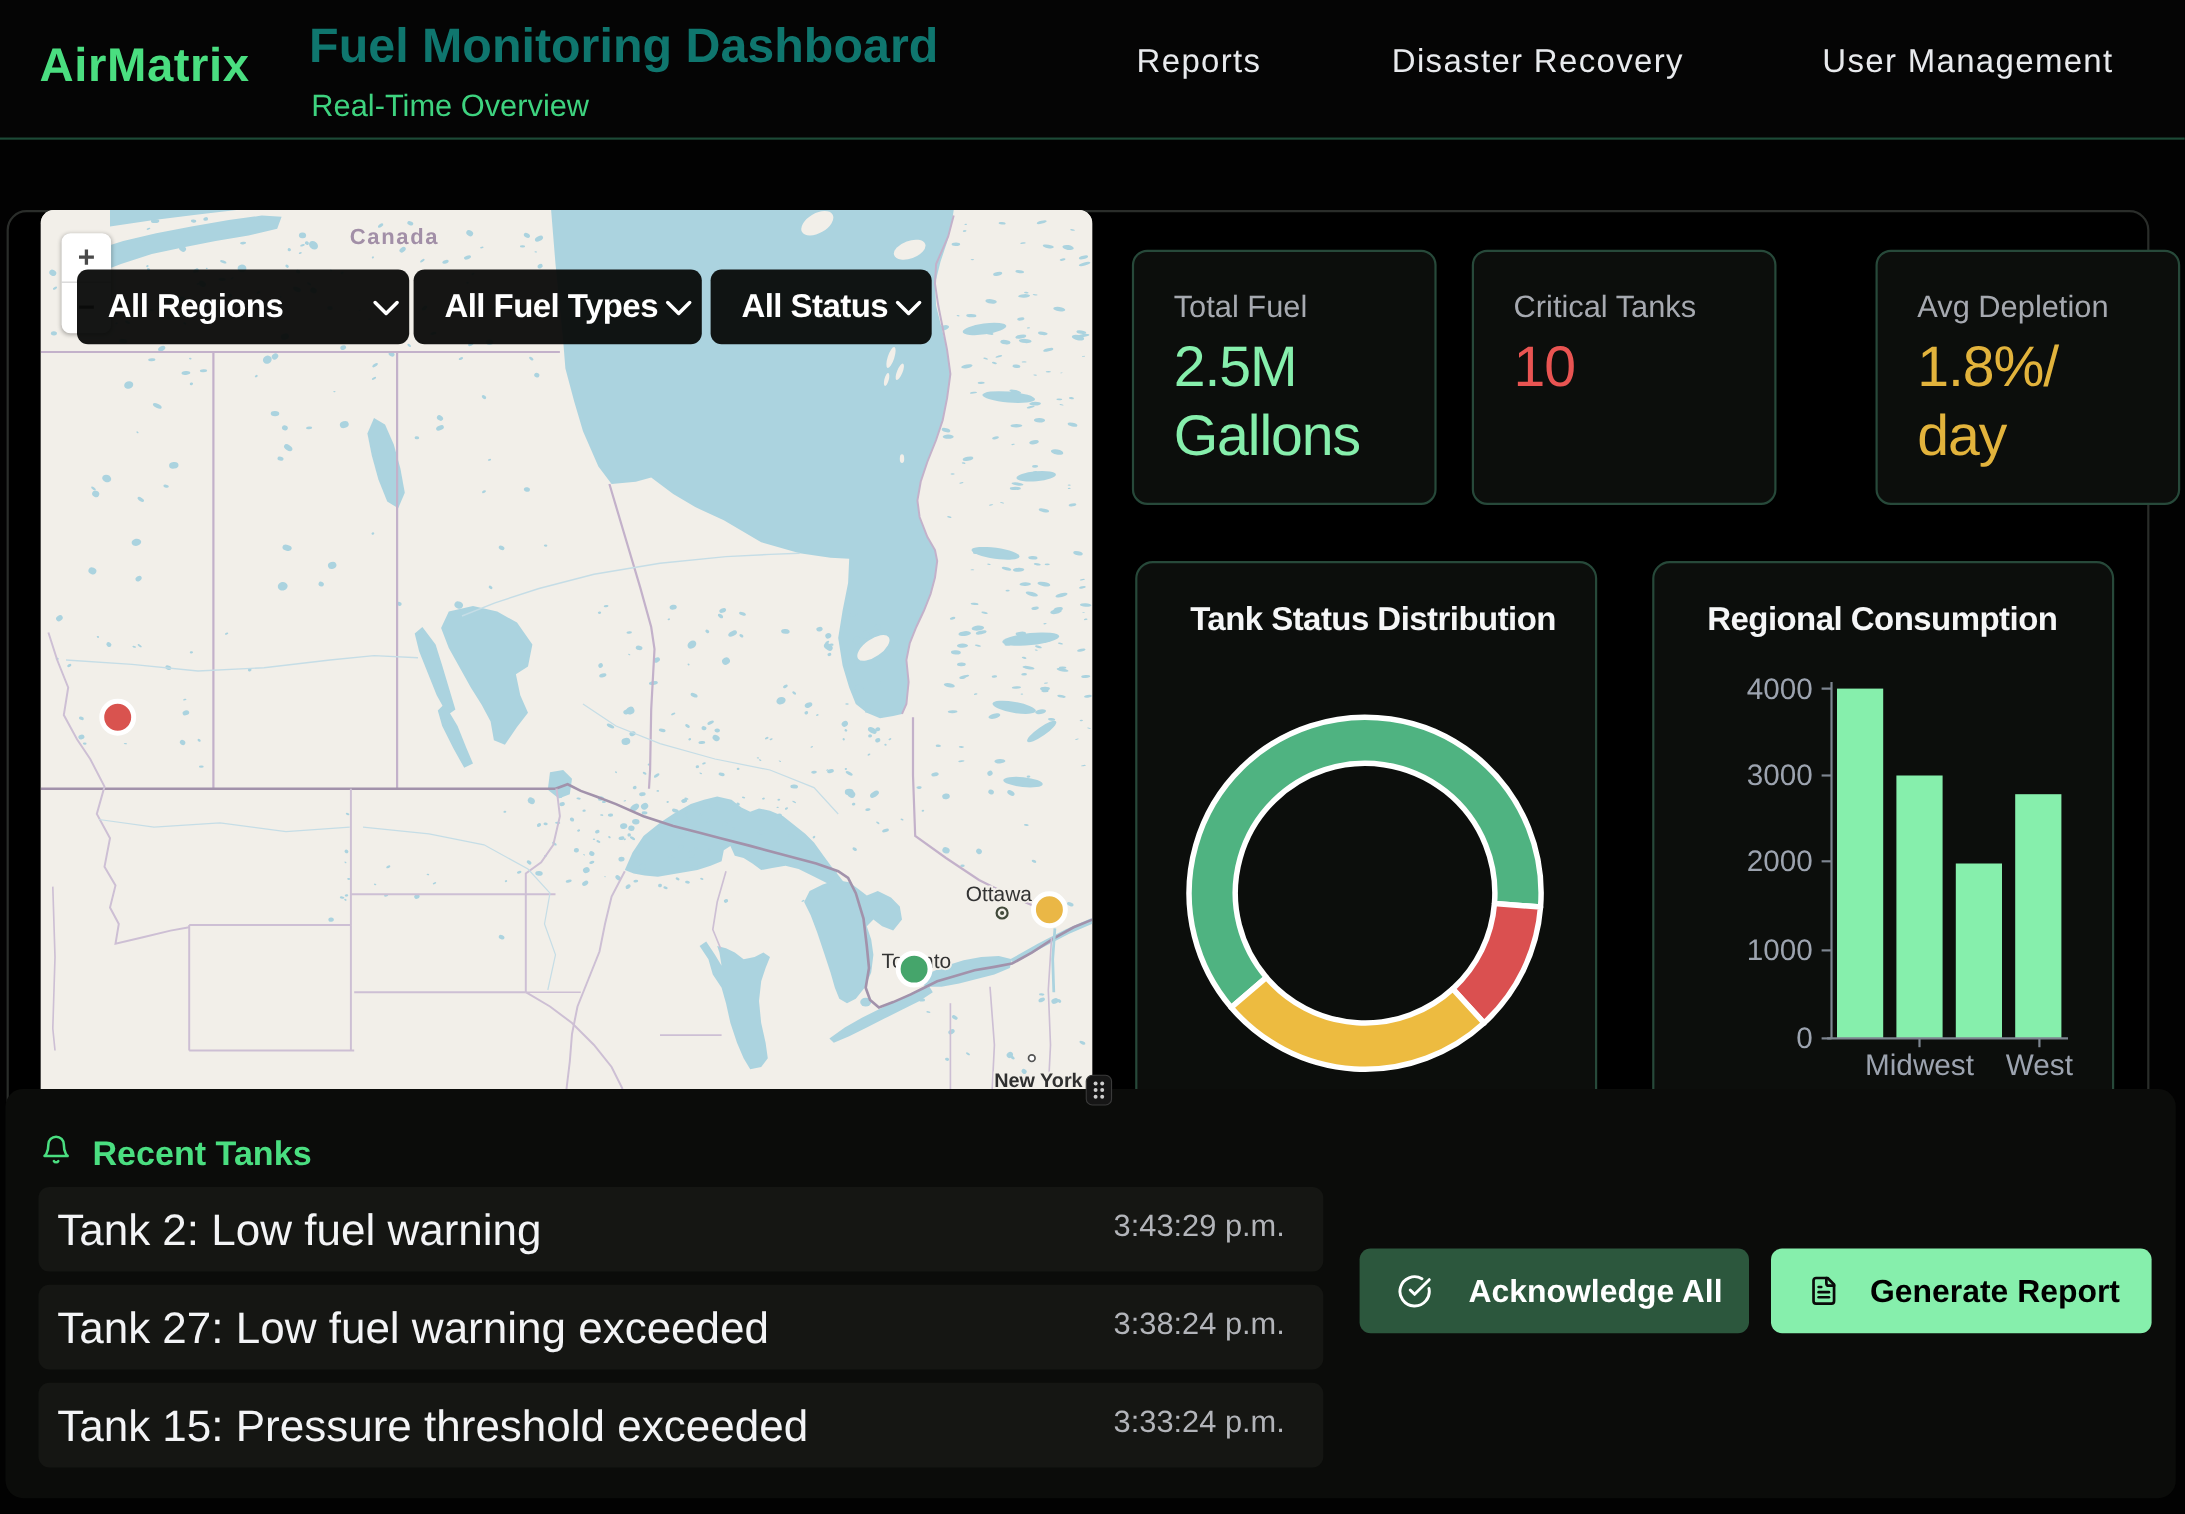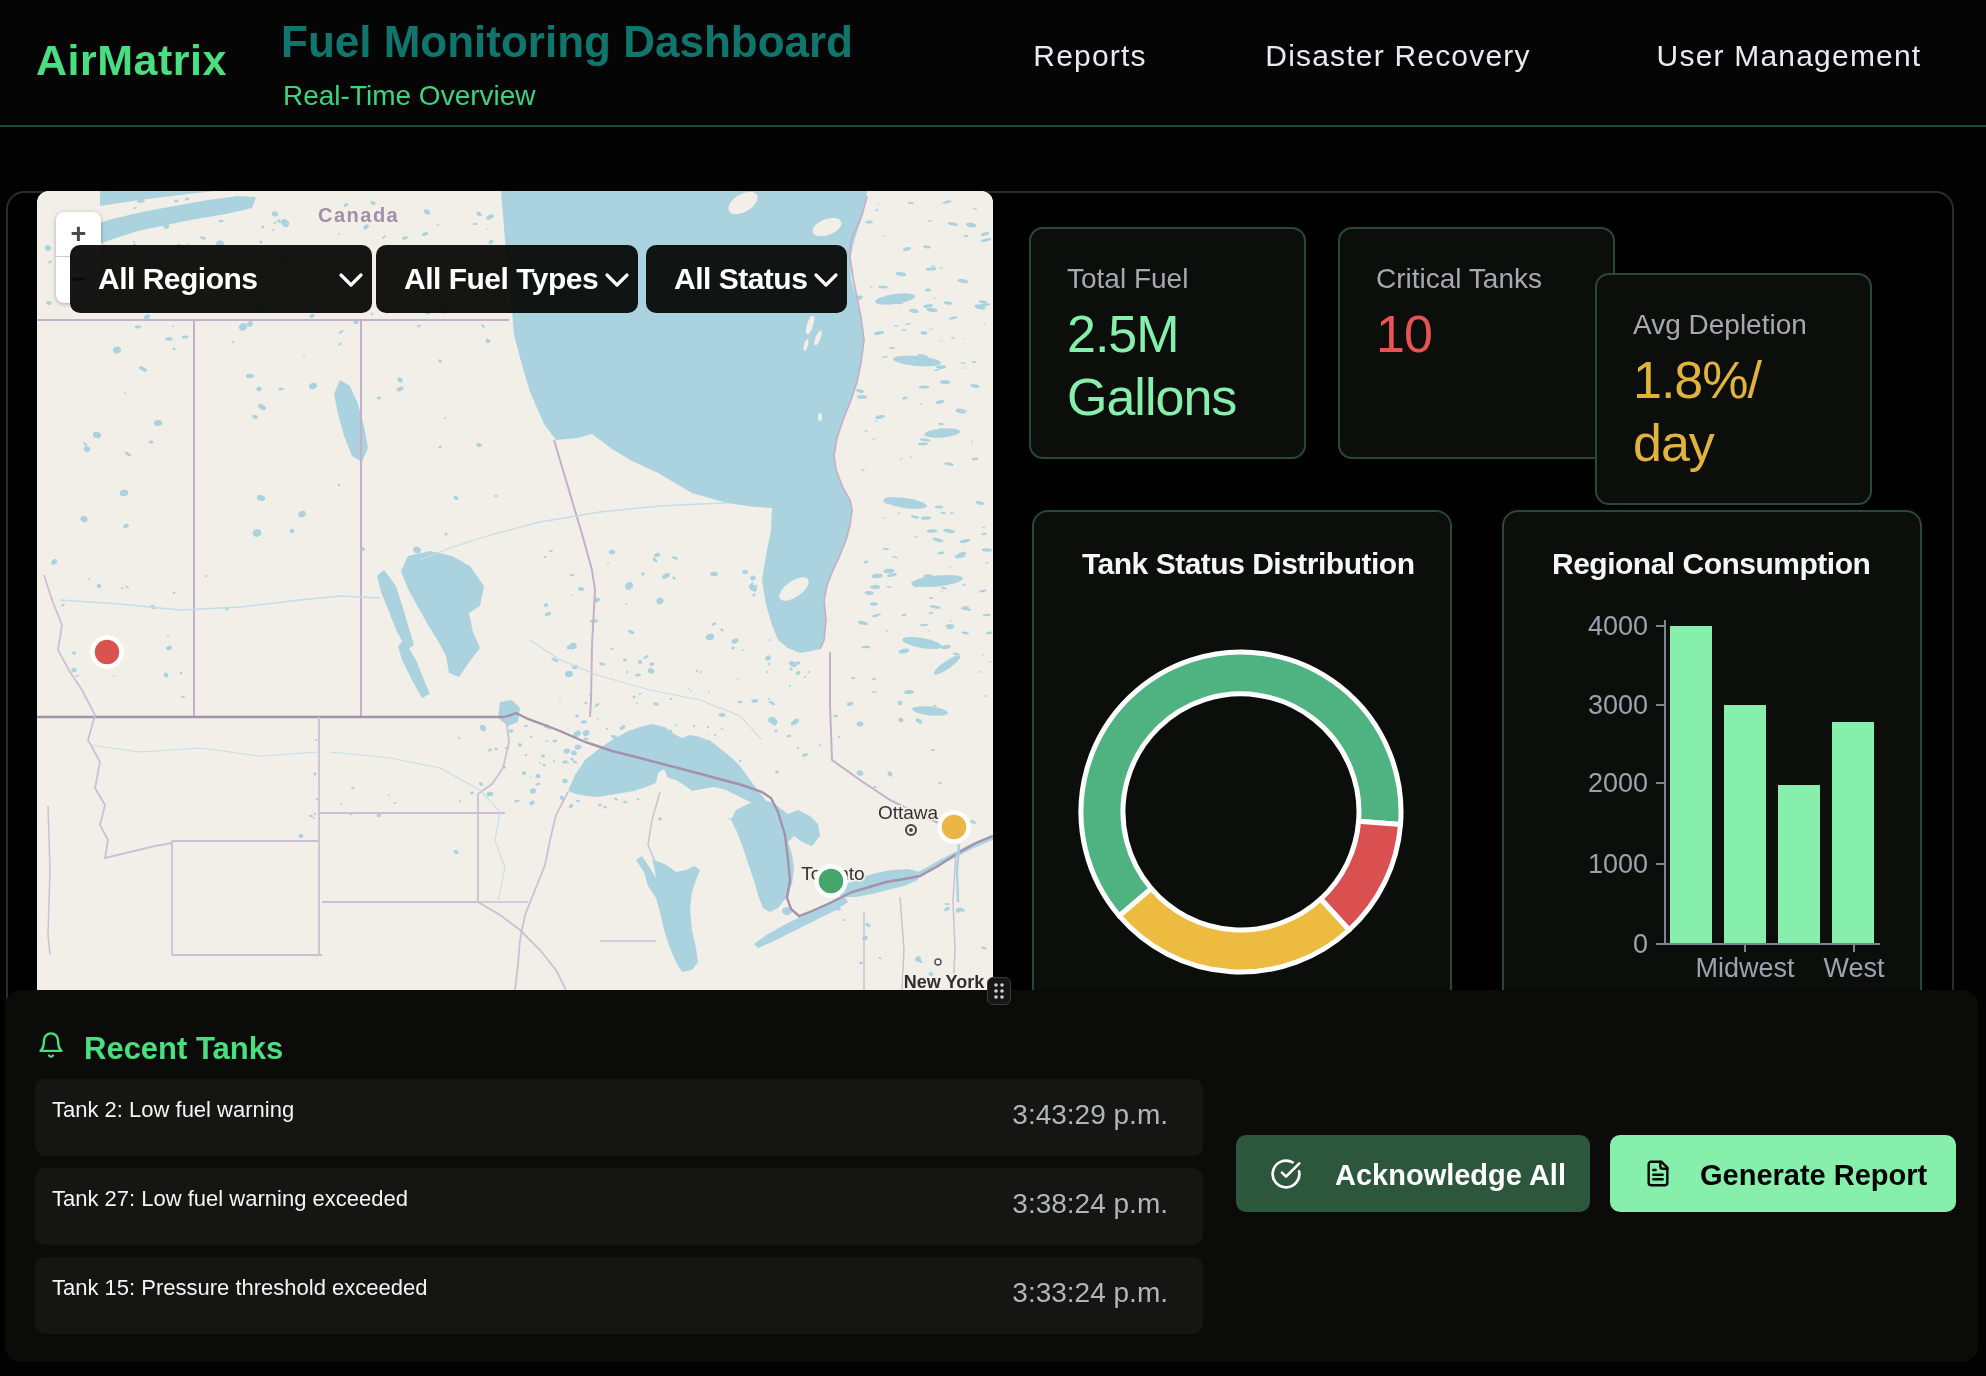--- a/index.html
+++ b/index.html
@@ -25,21 +25,21 @@
   .scard { position:absolute; top:227px; width:277px; height:232px; background:#0c0e0c; border:2px solid #27493a; border-radius:14px;padding-left:24px; }
   .scard .lbl { position:absolute; left:36px; top:34px; font-size:28px; color:#a6a9b0; }
   .scard .val { position:absolute; left:36px; top:74px; font-size:52px; font-weight:normal; line-height:63px; letter-spacing:-1px; }
   
   .ccard { position:absolute; top:510px; width:420px; height:500px; background:#0c0e0c; border:2px solid #27493a; border-radius:16px; }
   .ccard .ctitle { position:absolute; left:48px; top:35px; font-size:30px; font-weight:bold; color:#f5f6f7; letter-spacing:-0.5px; }
   
   #alerts { position:absolute; left:5px; top:990px; width:1973px; height:372px; background:#0b0c0a; border-radius:16px; }
   #alerttitle { position:absolute; left:84px; top:1031px; font-size:31px; font-weight:bold; color:#4ade80; }
   .arow { position:absolute; left:35px; width:1168px; height:77px; background:#151613; border-radius:10px; }
-  .arow .atxt { position:absolute; left:17px; top:18px; font-size:22px; color:#f3f4f6; }
+  .arow .atxt { position:absolute; left:17px; top:18px; font-size:40px; color:#f3f4f6; }
   .arow .atime { position:absolute; right:35px; top:20px; font-size:28px; color:#b2b4b9; }
   .btn { position:absolute; top:1135px; height:77px; border-radius:10px; font-size:29px; font-weight:bold; }
   #ackbtn { left:1236px; width:354px; background:#2c573d; color:#fff; }
   #genbtn { left:1610px; width:346px; background:#86efac; color:#000000; }
   #handle { position:absolute; left:987px; top:977px; width:24px; height:28px; background:#161616; border:1px solid #3a3a3a; border-radius:6px; }
 </style>
 </head>
 <body>
 <div id="maincard"></div>
 
@@ -711,21 +711,21 @@
   </div>
 
 <div class="scard" style="left:1029px;">
     <div class="lbl">Total Fuel</div>
     <div class="val" style="color:#86efac;">2.5M<br>Gallons</div>
   </div>
 <div class="scard" style="left:1338px;">
     <div class="lbl">Critical Tanks</div>
     <div class="val" style="color:#e95452;">10</div>
   </div>
-<div class="scard" style="left:1595px;margin-top:46px;">
+<div class="scard" style="left:1705px;">
     <div class="lbl">Avg Depletion</div>
     <div class="val" style="color:#e2b33c;">1.8%/<br>day</div>
   </div>
 
 <div class="ccard" style="left:1032px;">
     <div class="ctitle">Tank Status Distribution</div>
   </div>
 <div class="ccard" style="left:1502px;">
     <div class="ctitle">Regional Consumption</div>
   </div>

